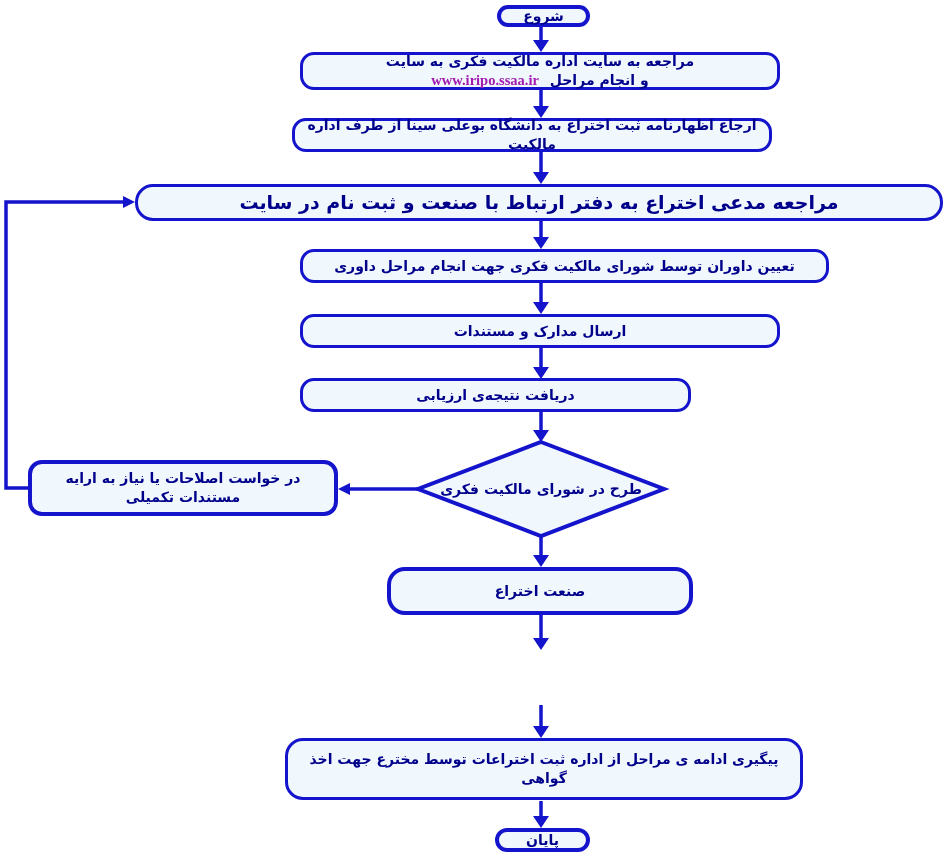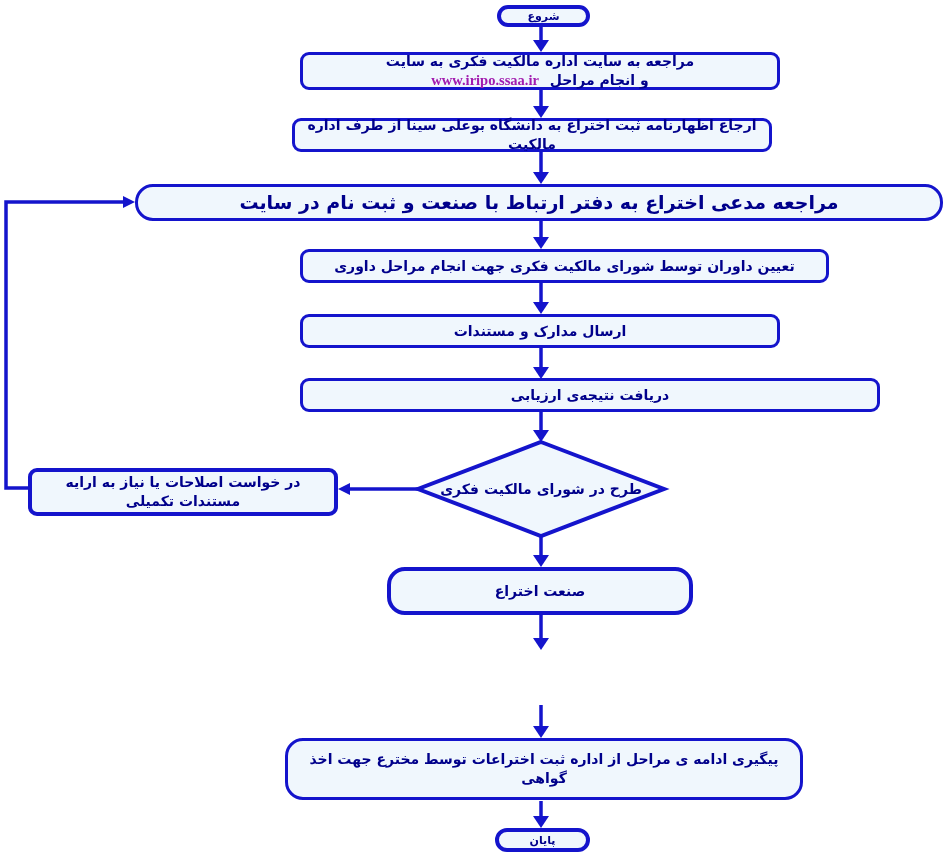--- a/index.html
+++ b/index.html
@@ -19,32 +19,32 @@
   .node{
     position:absolute;
     box-sizing:border-box;
     display:flex;
     flex-direction:column;
     align-items:center;
     justify-content:center;
     text-align:center;
     border:3px solid var(--blue);
     background:var(--fill);
-    border-radius:9px;
+    border-radius:14px;
     color:var(--navy);
     font-weight:bold;
     font-size:14px;
     line-height:1.35;
     direction:rtl;
     padding:2px 10px;
   }
   .stadium{
     border-radius:999px;
     border-width:4px;
-    font-size:11px;
+    font-size:14px;
     line-height:1;
     padding:1px 6px;
   }
   .thick{border-width:4px;}
   .big-radius{border-radius:18px;}
   .url{
     font-family:"Liberation Serif",serif;
     color:#a21caf;
     direction:ltr;
     unicode-bidi:embed;
@@ -110,25 +110,25 @@
   </div>
 
   <div class="node" style="left:292px;top:118px;width:480px;height:34px;">ارجاع اظهارنامه ثبت اختراع به دانشگاه بوعلی سینا از طرف اداره مالکیت</div>
 
   <div class="node big-radius" style="left:135px;top:184px;width:808px;height:37px;font-size:19px;text-align:center;">مراجعه مدعی اختراع به دفتر ارتباط با صنعت و ثبت نام در سایت</div>
 
   <div class="node" style="left:300px;top:249px;width:529px;height:34px;">تعیین داوران توسط شورای مالکیت فکری جهت انجام مراحل داوری</div>
 
   <div class="node" style="left:300px;top:314px;width:480px;height:34px;">ارسال مدارک و مستندات</div>
 
-  <div class="node" style="left:300px;top:378px;width:580px;height:34px;">دریافت نتیجه‌ی ارزیابی</div>
+  <div class="node" style="left:300px;top:378px;width:391px;height:34px;">دریافت نتیجه‌ی ارزیابی</div>
 
   <div class="diamond-label">طرح در شورای مالکیت فکری</div>
 
-  <div class="node thick" style="left:28px;top:460px;width:310px;height:48px;margin-top:8px;">در خواست اصلاحات یا نیاز به ارایه مستندات تکمیلی</div>
+  <div class="node thick" style="left:28px;top:460px;width:310px;height:56px;">در خواست اصلاحات یا نیاز به ارایه مستندات تکمیلی</div>
 
   <div class="node thick big-radius" style="left:387px;top:567px;width:306px;height:48px;">صنعت اختراع</div>
 
 
   <div class="node big-radius" style="left:285px;top:738px;width:518px;height:62px;">پیگیری ادامه ی مراحل از اداره ثبت اختراعات توسط مخترع جهت اخذ گواهی</div>
 
   <div class="node stadium" style="left:495px;top:828px;width:95px;height:24px;">پایان</div>
 
 </div>
 

